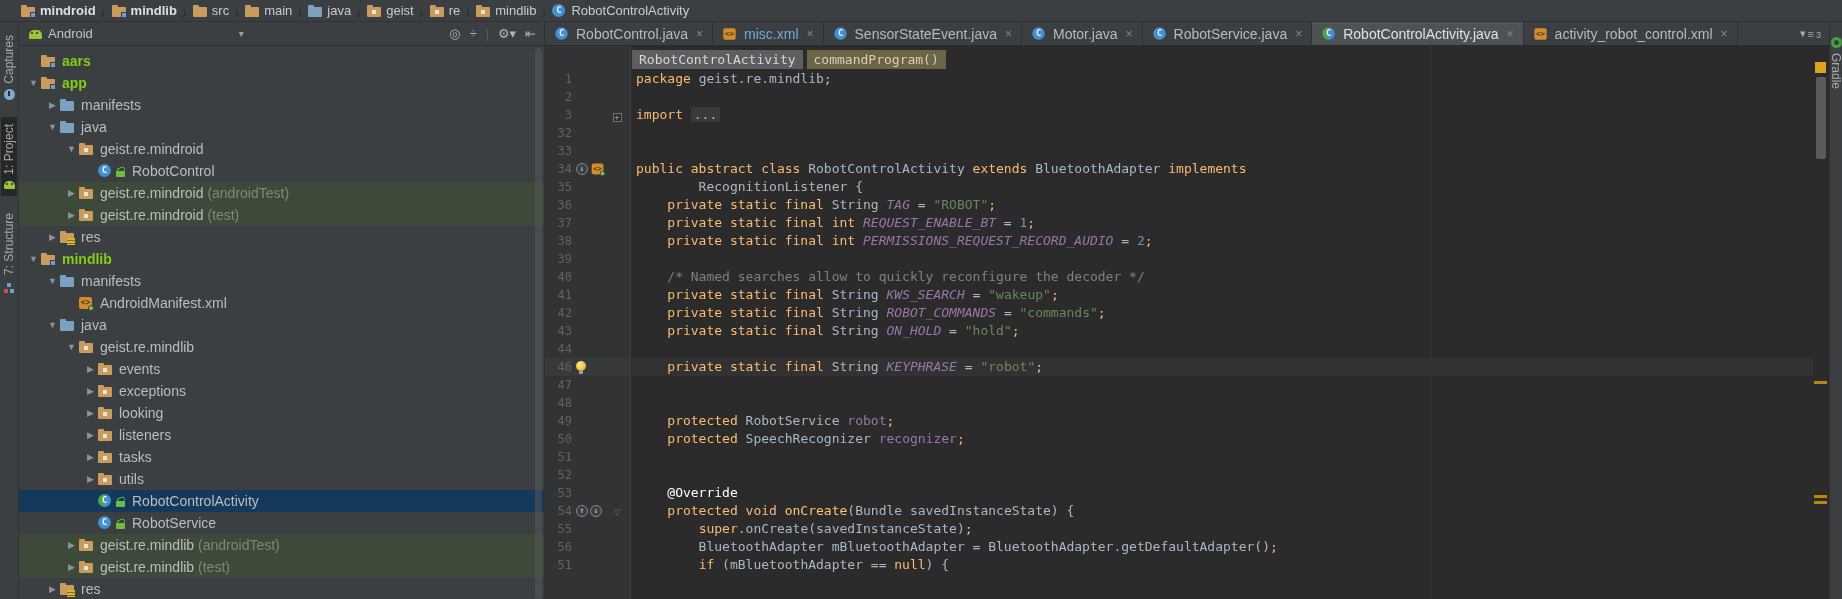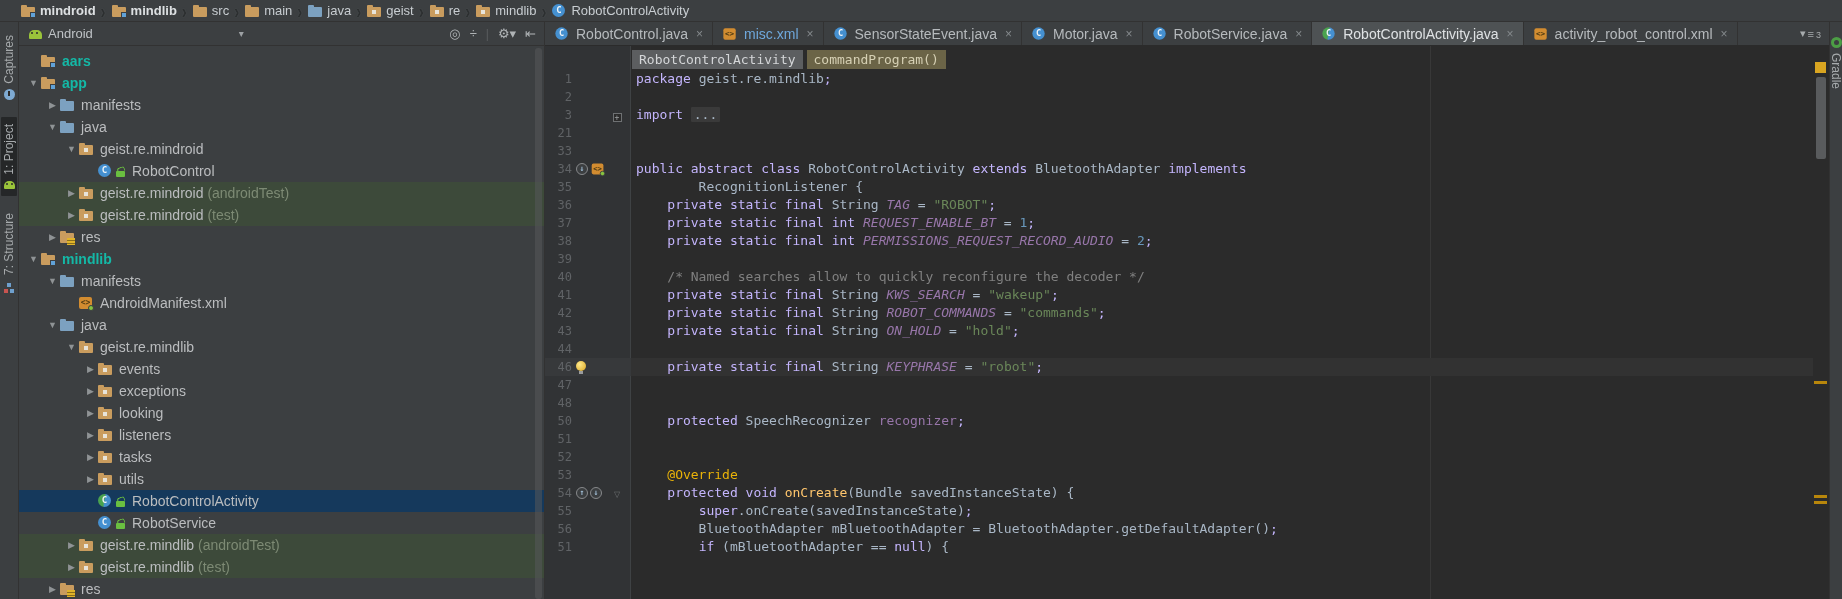--- a/index.html
+++ b/index.html
@@ -50,21 +50,21 @@
   .phead .sel .lbl { font-size:13px; color:#bfc3c6; }
   .phead .sel .dd { color:#9da1a4; font-size:10px; margin-left:140px; }
   .phead .tools { margin-left:auto; display:flex; align-items:center; gap:9px; }
   .phead .tools .tico { color:#afb3b5; font-size:13px; cursor:pointer; line-height:1; }
   .phead .tools .sep { color:#5a5d5f; font-size:12px; cursor:default; }
 
   .ptree { flex:1; position:relative; padding-top:4px; overflow:hidden; }
   .trow { height:22px; display:flex; align-items:center; font-size:14px; color:#bbbdbf; cursor:pointer; }
   .trow.test { background:#3d4a3a; }
   .trow.selected { background:#15395c; }
-  .trow.bold .tlabel { font-weight:bold; color:#14b8a6; }
+  .trow.bold .tlabel { font-weight:bold; color:#84cc16; }
   .tarrow { width:13px; flex:0 0 13px; font-size:9px; color:#8f9395; text-align:center; }
   .tlabel { margin-left:6px; white-space:nowrap; }
   .tsuffix { color:#7d8a74; white-space:pre; }
   .pscroll { position:absolute; right:2px; top:26px; bottom:0; width:7px;
              background:#55585a; opacity:.55; border-radius:3px; }
 
   
   .icon { width:16px; height:16px; flex:0 0 16px; position:relative; display:inline-block; }
 
   
@@ -116,22 +116,22 @@
   .lines { position:absolute; left:0; right:16px; top:24px; }
   .cline { display:flex; height:18px; line-height:18px; }
   .gcell { width:86px; flex:0 0 86px; display:flex; align-items:center; }
   .gnum { width:27px; flex:0 0 27px; text-align:right; font:12px/18px "DejaVu Sans Mono", monospace; color:#606366; }
   .gicons { width:38px; flex:0 0 38px; display:flex; align-items:center; gap:2px; padding-left:4px; }
   .gfold { width:14px; flex:0 0 14px; text-align:center; }
   .ccell { flex:1; font:13px/18px "DejaVu Sans Mono", monospace; white-space:pre; padding-left:5px; }
   .cline.cur .ccell { background:#323232; }
   .cline.cur .gcell { background:#37393b; }
 
-  .sg-k{color:#c4b5fd} .sg-t{color:#a9b7c6} .sg-s{color:#6a8759} .sg-n{color:#6897bb}
-  .sg-cm{color:#808080} .sg-an{color:#eab308} .sg-m{color:#ffc66d}
+  .sg-k{color:#fdba74} .sg-t{color:#a9b7c6} .sg-s{color:#6a8759} .sg-n{color:#6897bb}
+  .sg-cm{color:#808080} .sg-an{color:#ffffff} .sg-m{color:#ffc66d}
   .sg-c{color:#9876aa; font-style:italic} .sg-f{color:#9876aa}
   .sg-sm{color:#a9b7c6; }
   .sg-fold{color:#a9b7c6; background:#3a3a3a; padding:0 3px; border-radius:1px}
 
   .foldbox { display:inline-block; width:9px; height:9px; border:1px solid #6e7173; background:#2b2b2b;
              color:#9da1a3; font:8px/7px "DejaVu Sans Mono", monospace; text-align:center; cursor:pointer; }
   .foldopen { color:#6e7173; font-size:8px; cursor:pointer; }
 
   .g-bulb { width:10px; height:13px; position:relative; cursor:pointer; }
   .g-bulb::before { content:""; position:absolute; left:0; top:0; width:10px; height:10px; border-radius:50%;
@@ -573,21 +573,21 @@
             <div class="cline">
               <div class="gcell">
                 <span class="gnum">3</span>
                 <span class="gicons"></span>
                 <span class="gfold"><span class="foldbox">+</span></span>
               </div>
               <div class="ccell"><span class="sg-k">import </span><span class="sg-fold">...</span></div>
             </div>
             <div class="cline">
               <div class="gcell">
-                <span class="gnum">21</span>
+                <span class="gnum">32</span>
                 <span class="gicons"></span>
                 <span class="gfold"></span>
               </div>
               <div class="ccell"></div>
             </div>
             <div class="cline">
               <div class="gcell">
                 <span class="gnum">33</span>
                 <span class="gicons"></span>
                 <span class="gfold"></span>
@@ -706,20 +706,28 @@
               </div>
               <div class="ccell"></div>
             </div>
             <div class="cline">
               <div class="gcell">
                 <span class="gnum">48</span>
                 <span class="gicons"></span>
                 <span class="gfold"></span>
               </div>
               <div class="ccell"></div>
+            </div>
+            <div class="cline">
+              <div class="gcell">
+                <span class="gnum">49</span>
+                <span class="gicons"></span>
+                <span class="gfold"></span>
+              </div>
+              <div class="ccell"><span class="sg-t">    </span><span class="sg-k">protected </span><span class="sg-t">RobotService </span><span class="sg-f">robot</span><span class="sg-k">;</span></div>
             </div>
             <div class="cline">
               <div class="gcell">
                 <span class="gnum">50</span>
                 <span class="gicons"></span>
                 <span class="gfold"></span>
               </div>
               <div class="ccell"><span class="sg-t">    </span><span class="sg-k">protected </span><span class="sg-t">SpeechRecognizer </span><span class="sg-f">recognizer</span><span class="sg-k">;</span></div>
             </div>
             <div class="cline">

